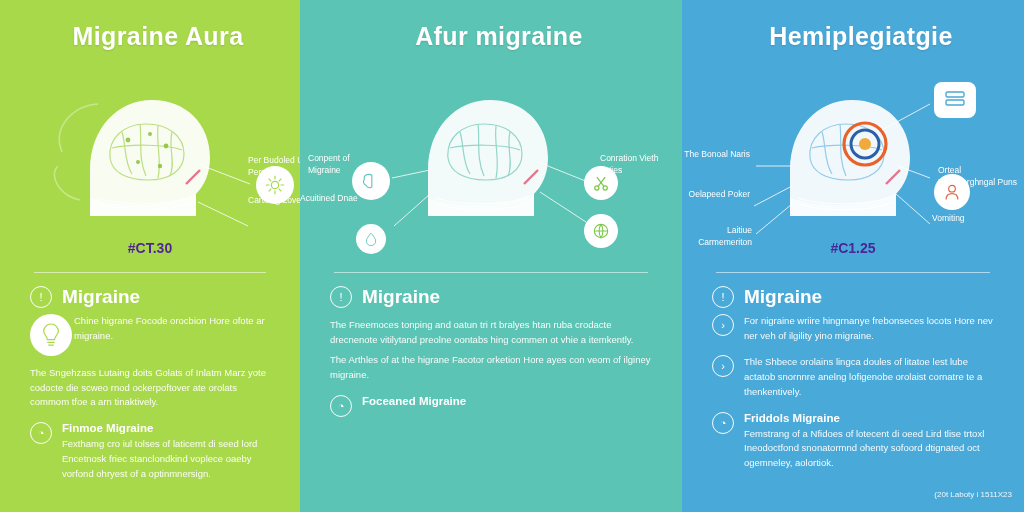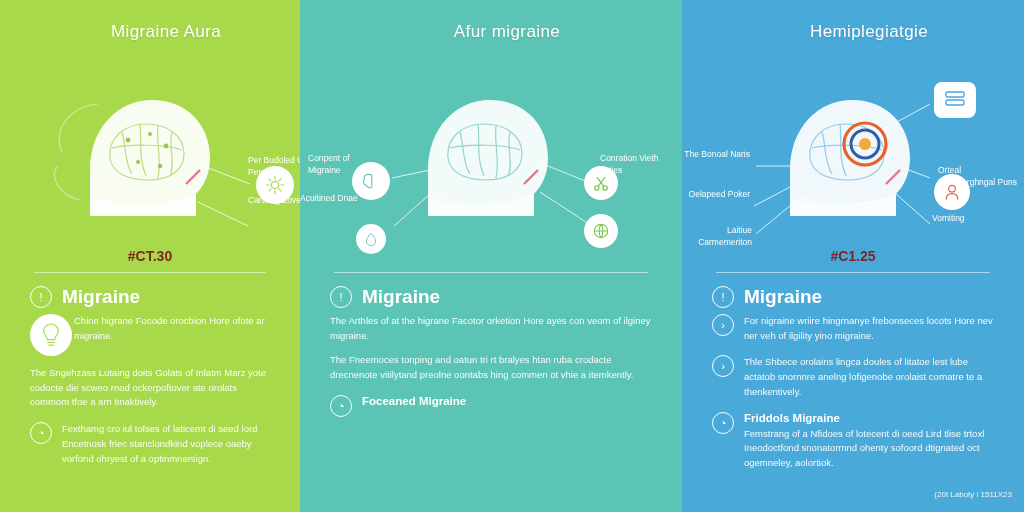--- a/index.html
+++ b/index.html
@@ -23,48 +23,48 @@
     box-sizing: border-box;
     overflow: hidden;
   }
   .panel-1 { width: 300px; background: #a8d94a; }
   .panel-2 { width: 382px; background: #5bc4b4; padding-left: 31px; }
   .panel-3 { width: 342px; background: #49a9d8; }
 
   .panel-title {
     position: absolute;
     top: 22px;
-    left: 16px;
+    left: 8px;
     width: 100%;
     text-align: center;
-    font-size: 17px;
-    font-weight: normal;
+    font-size: 25px;
+    font-weight: bold;
     color: #ffffff;
     letter-spacing: 0.4px;
     text-shadow: 0 1px 2px rgba(0,0,0,0.12);
   }
 
   .head-area {
     position: absolute;
     top: 66px;
     left: 0;
     width: 100%;
     height: 170px;
   }
   .head-svg {
     position: absolute;
     top: 0;
   }
 
   .code-line {
     position: absolute;
-    top: 248px;
+    top: 240px;
     width: 100%;
     text-align: center;
-    color: #7f1d1d;
+    color: #4c1d95;
     font-size: 14px;
     font-weight: bold;
     opacity: 0.95;
   }
 
   .divider {
     position: absolute;
     top: 272px;
     left: 34px;
     right: 34px;
@@ -233,20 +233,21 @@
           </svg>
         </span>
         <div class="blurb">Chine higrane Focode orocbion Hore ofote ar migraine.</div>
       </div>
 
       <div class="blurb" style="margin-top:10px;">The Sngehzass Lutaing doits Golats of Inlatm Marz yote codocte die scweo rnod ockerpoftover ate orolats commom tfoe a arn tinaktively.</div>
 
       <div class="sub-item">
         <span class="badge-circle">◔</span>
         <div>
+          <div class="sub-text-title">Finmoe Migraine</div>
           <div class="blurb">Fexthamg cro iul tolses of laticemt di seed lord Encetnosk friec stanclondkind voplece oaeby vorfond ohryest of a optinmnersign.</div>
         </div>
       </div>
     </div>
   </div>
 
   <div class="panel panel-2">
     <div class="panel-title">Afur migraine</div>
 
     <div class="head-area">
@@ -309,22 +310,22 @@
       </div>
     </div>
 
     <div class="divider"></div>
 
     <div class="lower">
       <div class="lower-head">
         <span class="badge-circle">!</span>
         <span class="lower-title">Migraine</span>
       </div>
+      <div class="blurb" style="margin-top:10px;">The Fneemoces tonping and oatun tri rt bralyes htan ruba crodacte drecnenote vitilytand preolne oontabs hing commen ot vhie a itemkently.</div>
       <div class="blurb" style="margin-top:6px;">The Arthles of at the higrane Facotor orketion Hore ayes con veom of ilginey migraine.</div>
-      <div class="blurb" style="margin-top:10px;">The Fneemoces tonping and oatun tri rt bralyes htan ruba crodacte drecnenote vitilytand preolne oontabs hing commen ot vhie a itemkently.</div>
       <div class="sub-item">
         <span class="badge-circle">◔</span>
         <div>
           <div class="sub-text-title">Foceaned Migraine</div>
         </div>
       </div>
     </div>
   </div>
 
   <div class="panel panel-3">

